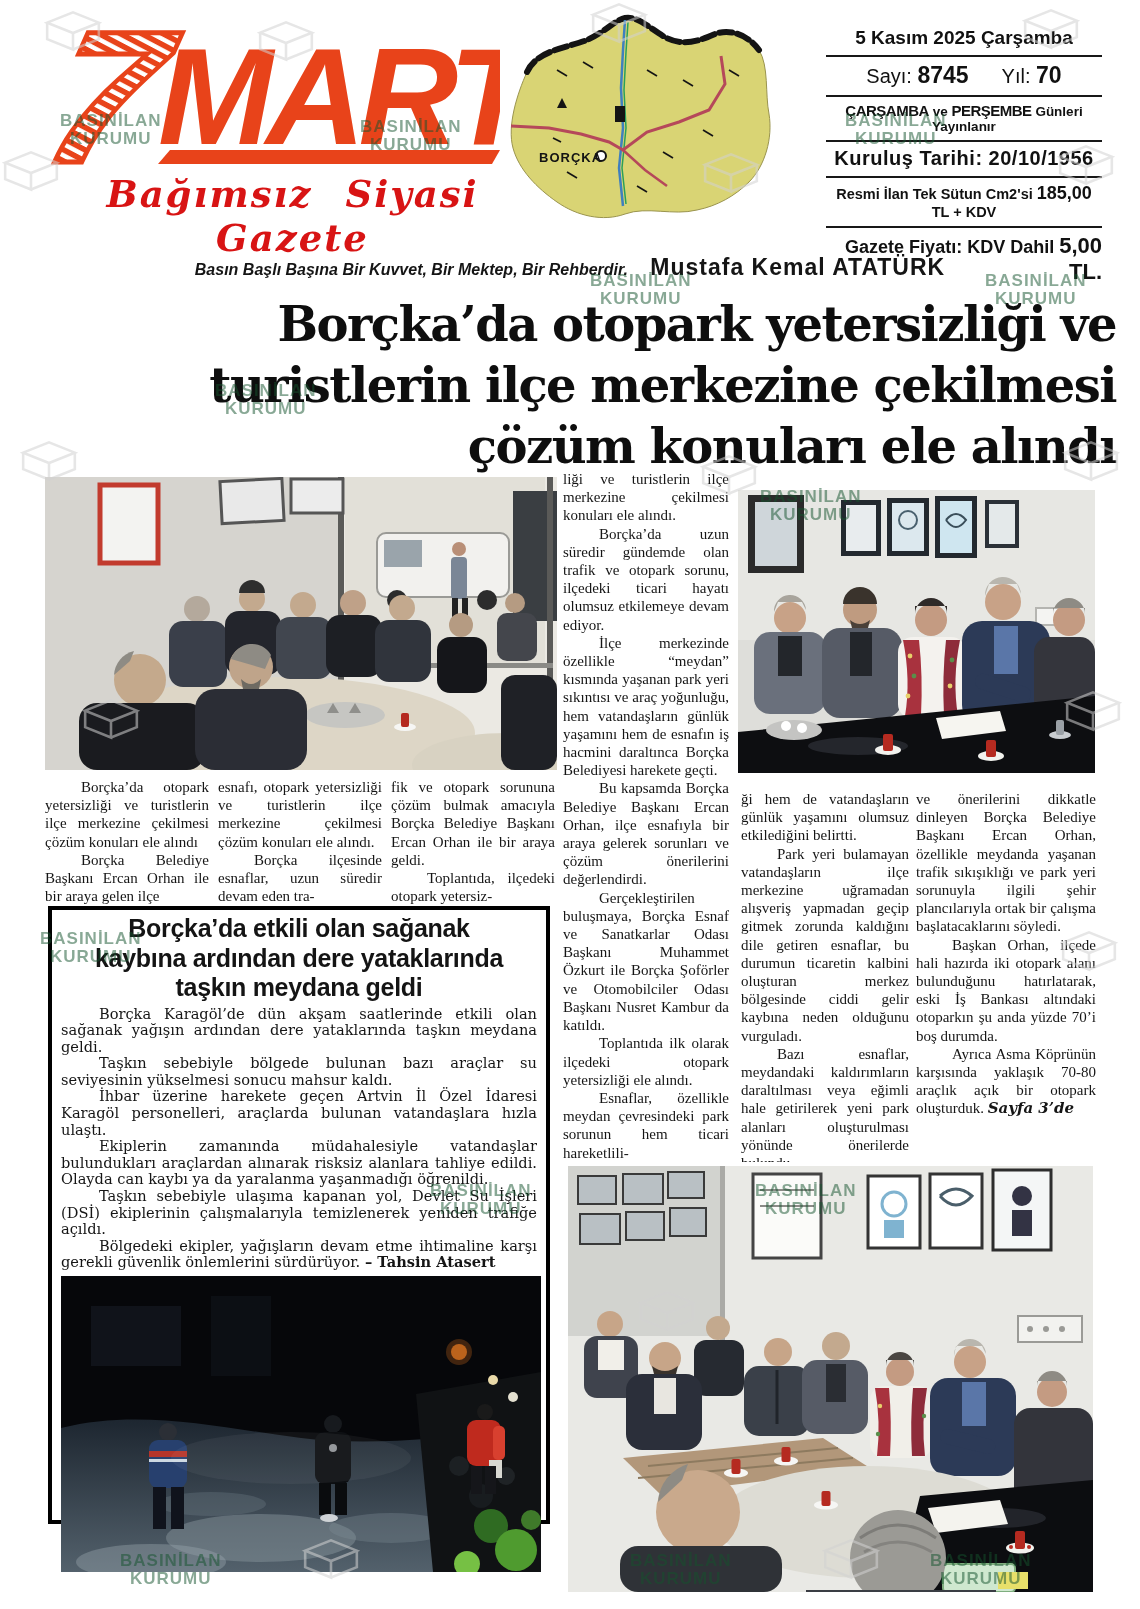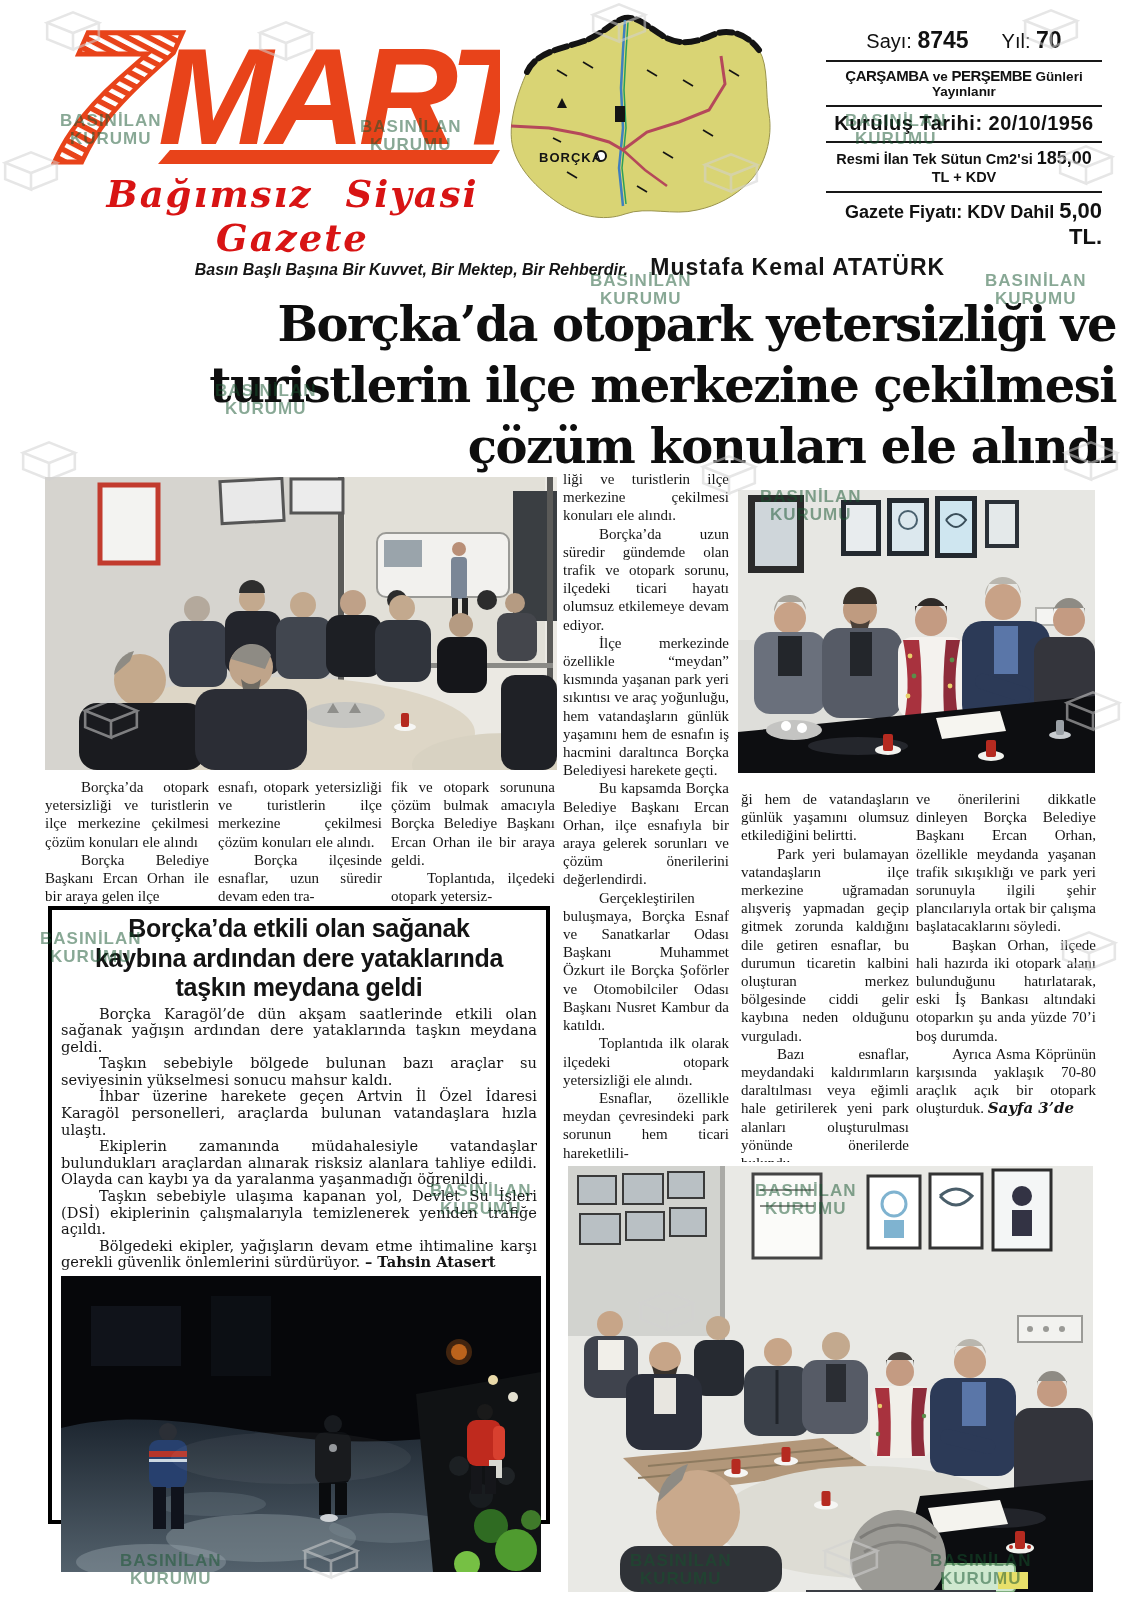--- a/index.html
+++ b/index.html
@@ -102,20 +102,21 @@
       <line x1="70" y1="162" x2="80" y2="168"></line>
         <line x1="140" y1="176" x2="150" y2="182"></line>
       <line x1="232" y1="60" x2="242" y2="66"></line>
         <line x1="56" y1="128" x2="64" y2="132"></line>
     </g>
     <rect x="118" y="96" width="10" height="16" fill="#141414"></rect>
     <path d="M60,98 l5,-10 l5,10 Z" fill="#141414"></path>
   </svg>
 
   <div class="abs infobox">
+    <div class="ib-row ib-date">5 Kasım 2025 Çarşamba</div>
     <div class="ib-row ib-issue">
       <span>Sayı:</span>
       <b>8745</b>
       &nbsp;&nbsp;&nbsp;&nbsp;
       <span>Yıl:</span>
       <b>70</b>
     </div>
     <div class="ib-row ib-days">
       <span class="black">ÇARŞAMBA</span>
       <span>ve</span>

